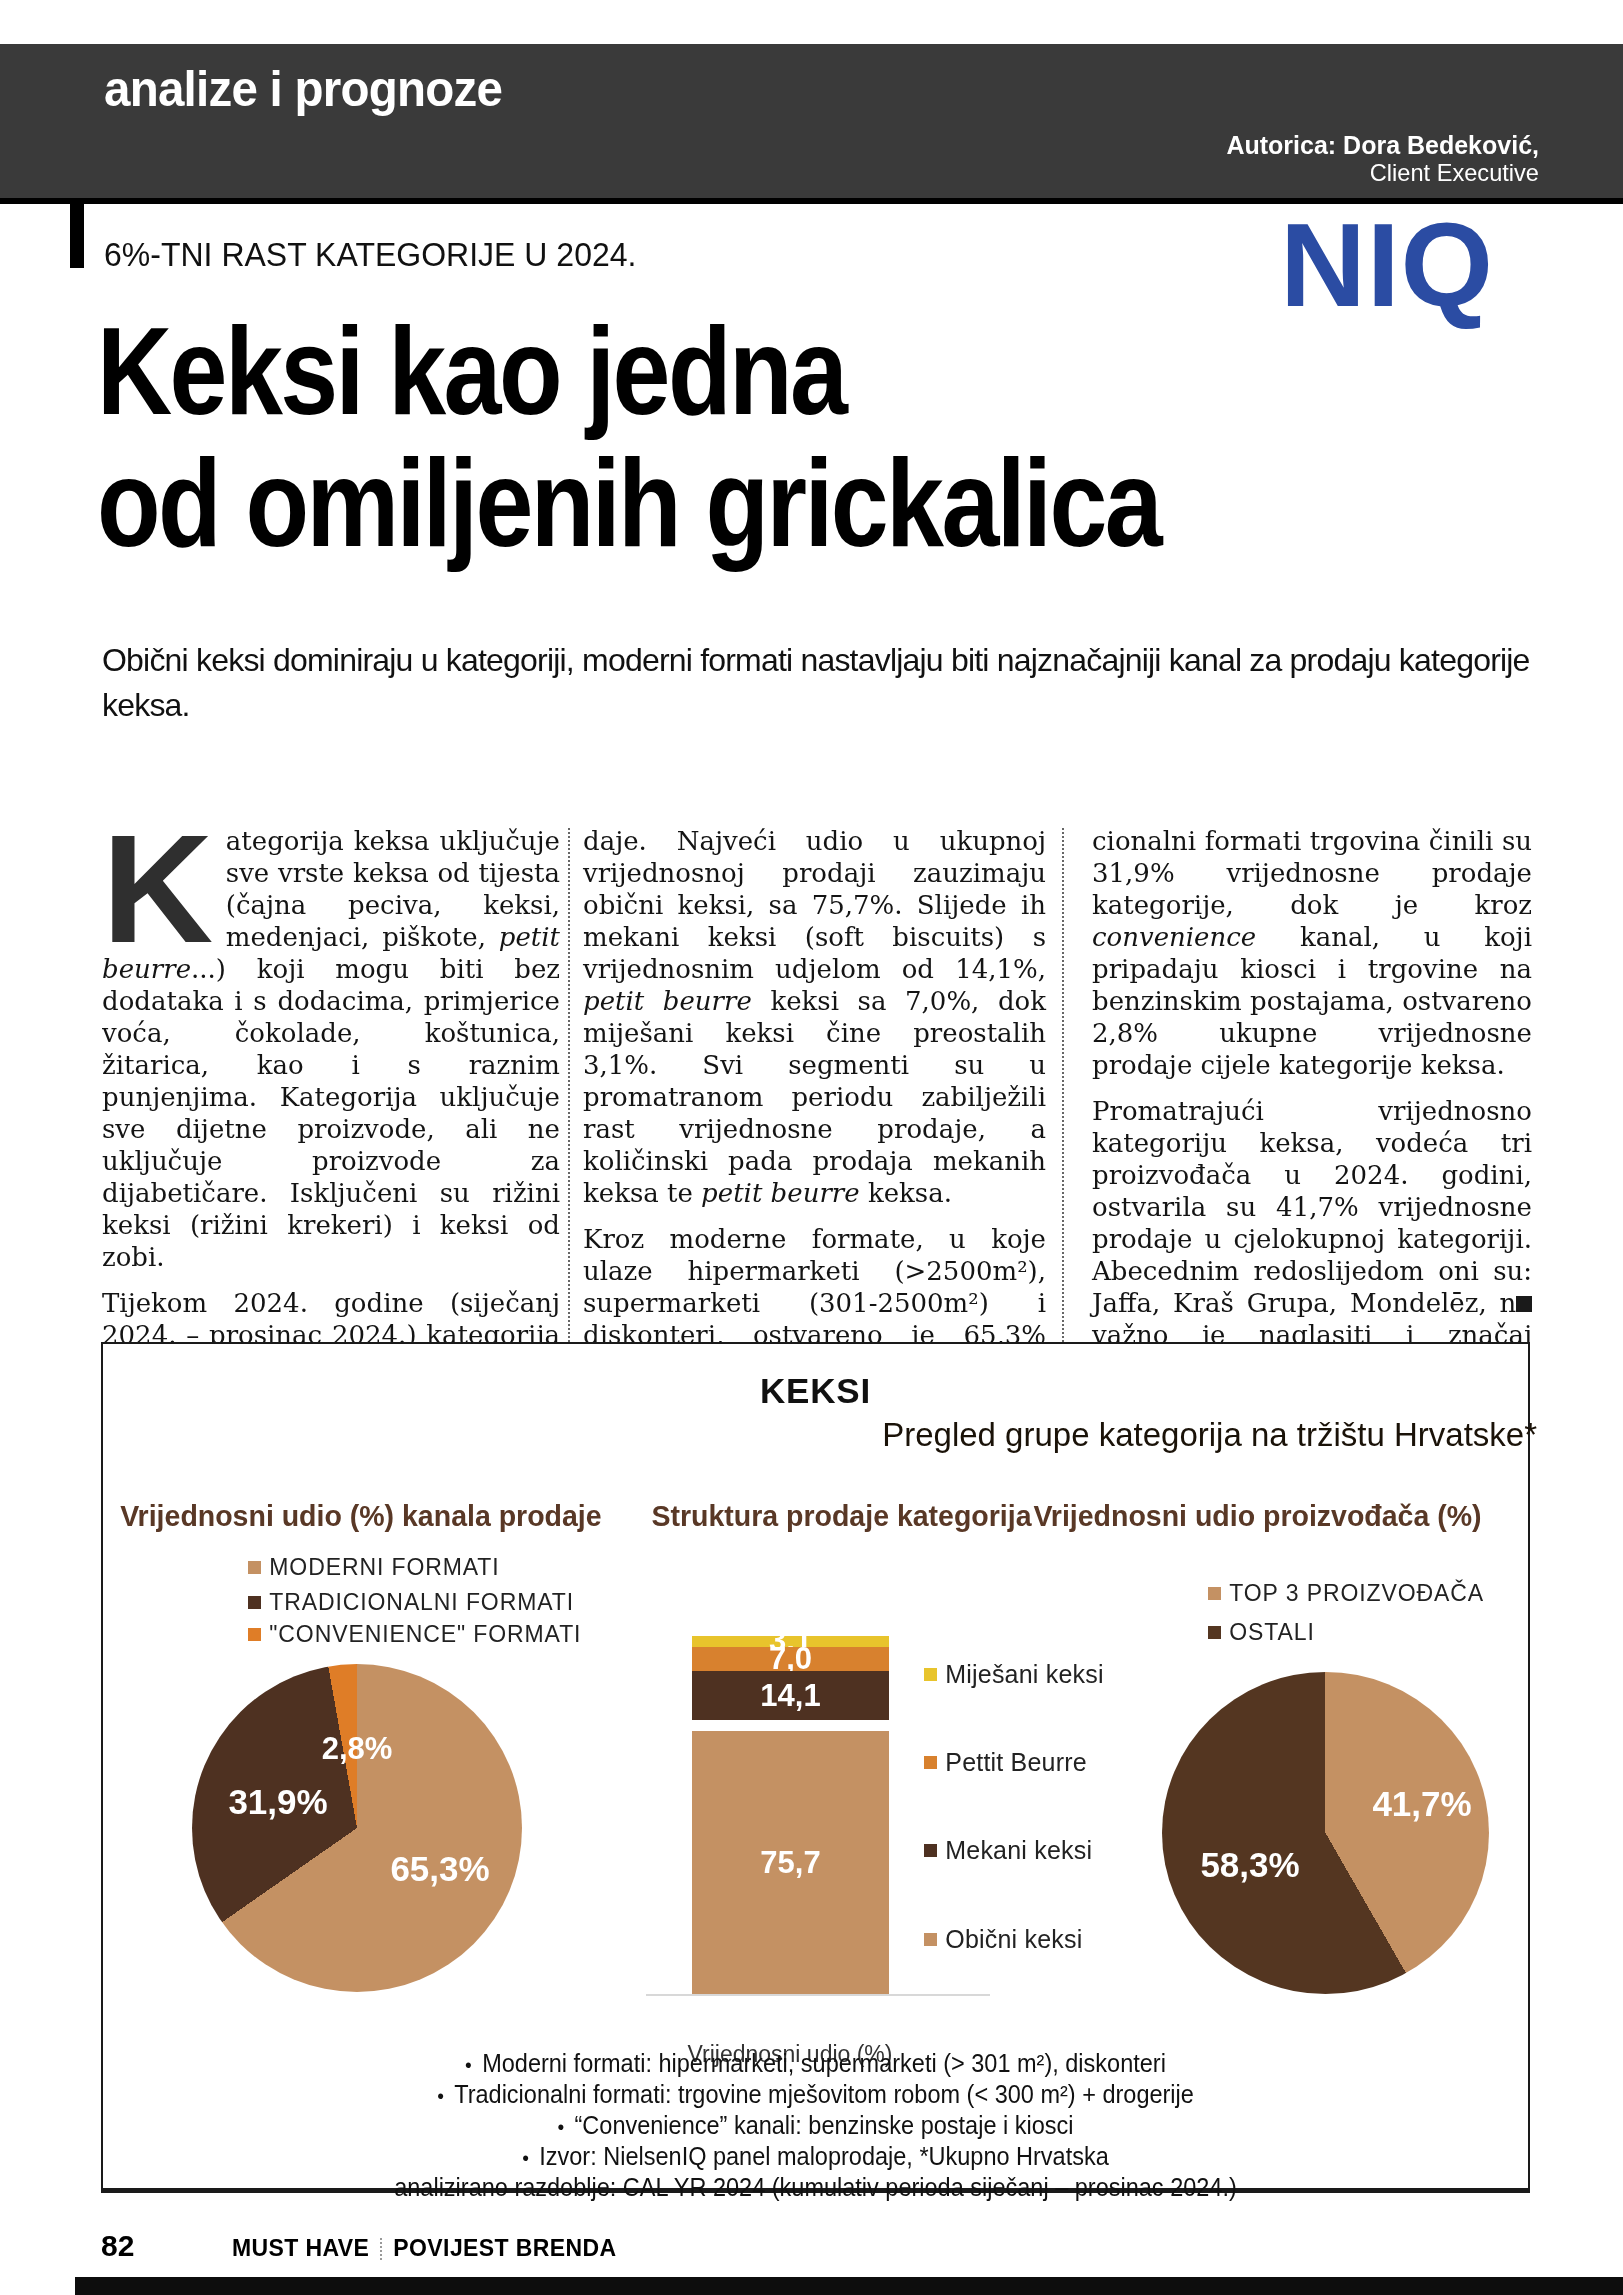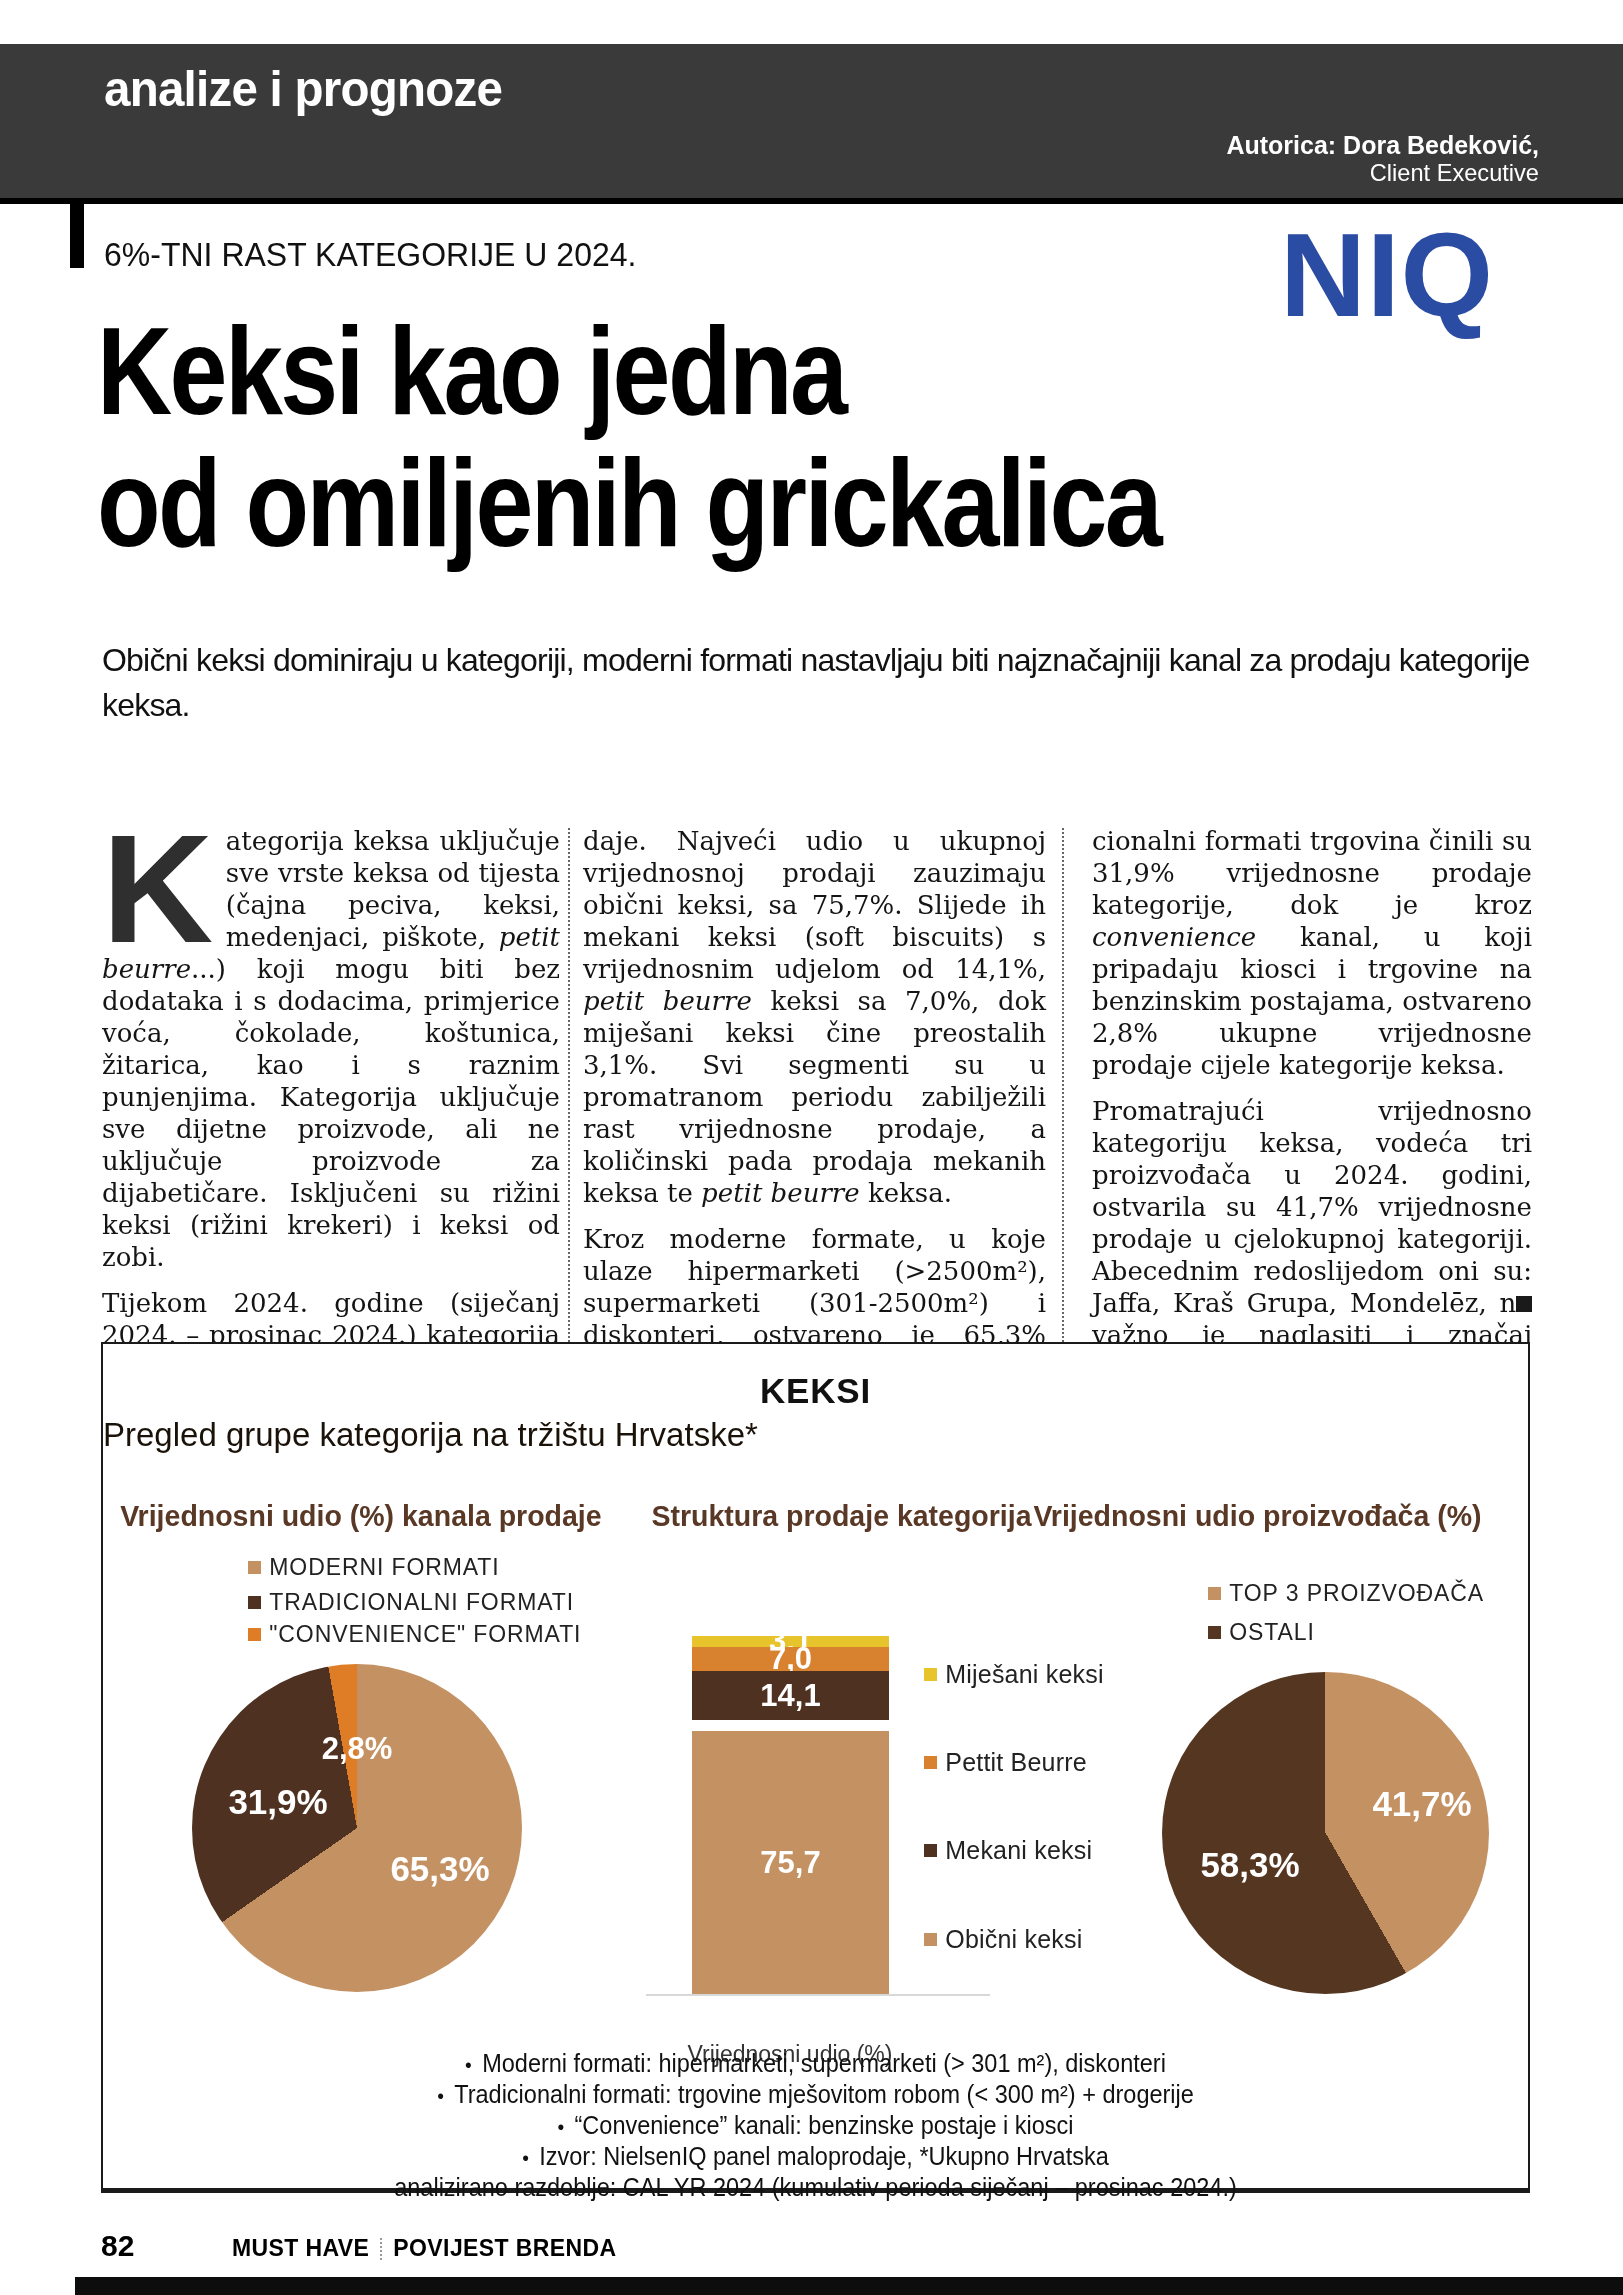--- a/index.html
+++ b/index.html
@@ -12,21 +12,21 @@
   .section-label{position:absolute;left:104px;top:15.7px;color:#fff;font-weight:700;font-size:50px;
                  letter-spacing:-0.8px;transform:scaleX(.95);transform-origin:0 0;white-space:nowrap;}
   .author-block{position:absolute;right:84px;bottom:11px;text-align:right;color:#fff;line-height:28px;}
   .author-name{font-weight:700;font-size:25px;}
   .author-role{font-weight:400;font-size:23.6px;}
 
   .kicker-tick{position:absolute;left:70px;top:204px;width:14px;height:64px;background:#000;}
   .kicker{position:absolute;left:104px;top:236px;font-size:33px;font-weight:400;color:#111;
           letter-spacing:0;transform:scaleX(.97);transform-origin:0 0;white-space:nowrap;}
 
-  .niq-logo{position:absolute;left:1280px;top:212px;color:#2B4CA3;font-weight:700;font-size:119px;
+  .niq-logo{position:absolute;left:1280px;top:202px;color:#2B4CA3;font-weight:700;font-size:119px;
             line-height:126px;letter-spacing:0.8px;}
 
   
   .headline{position:absolute;left:97px;top:305px;}
   .headline .t-line{font-weight:700;font-size:124px;line-height:132px;letter-spacing:-3.1px;color:#000;
                     transform:scaleX(.84);transform-origin:0 50%;white-space:nowrap;}
   .lead{position:absolute;left:102px;top:638px;width:1445px;font-size:32px;line-height:45px;
         letter-spacing:-0.8px;color:#111;}
 
   
@@ -41,22 +41,22 @@
            line-height:118px;color:#2f2f2f;margin:4.7px 12.6px 0 0;}
   .colsep{position:absolute;top:3.1px;height:514px;width:0;border-left:2.4px dotted #666;}
   .sep1{left:466px;} .sep2{left:960px;}
   .endmark{position:absolute;left:1414px;top:471px;width:15.7px;height:15.7px;background:#1a1a1a;}
 
   
   .chart-box{position:absolute;left:101px;top:1342px;width:1429px;height:851px;background:#fff;
              border:2.4px solid #1a1a1a;border-bottom:5.5px solid #1a1a1a;box-sizing:border-box;}
   .box-title{position:absolute;left:0;top:27px;width:100%;text-align:center;font-weight:700;
              font-size:35px;color:#111;letter-spacing:0.8px;}
-  .box-subtitle{position:absolute;left:0;top:72px;width:100%;text-align:left;font-weight:400;
-                font-size:33px;color:#1a1208;}
+  .box-subtitle{position:absolute;left:0;top:72px;width:100%;text-align:right;font-weight:400;
+                font-size:33px;color:#1a1208;padding-left:9px;}
   .chart-heading{position:absolute;top:155px;text-align:center;font-weight:700;font-size:30px;
                  color:#593826;transform:scaleX(.95);white-space:nowrap;}
   .ch1{left:4.7px;width:487px;} .ch2{left:503px;width:471px;} .ch3{left:919px;width:455px;}
 
   .legend{position:absolute;}
   .legend-row{position:absolute;left:0;white-space:nowrap;}
   .swatch{display:inline-block;width:13.4px;height:13.4px;vertical-align:middle;margin-right:7.9px;}
   .legend-label{display:inline-block;vertical-align:middle;font-size:23px;letter-spacing:0.9px;color:#222;}
   .legend1{left:145px;top:0;} .legend1 .r0{top:210px;} .legend1 .r1{top:245px;} .legend1 .r2{top:277px;}
   .legend2{left:821px;top:0;} .legend2 .legend-label{font-size:25px;letter-spacing:0.2px;}

